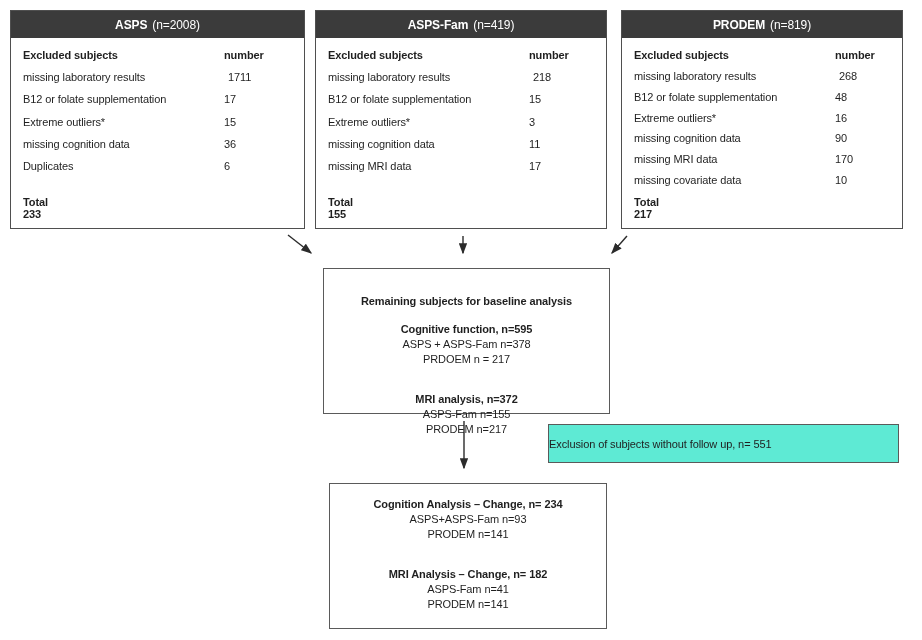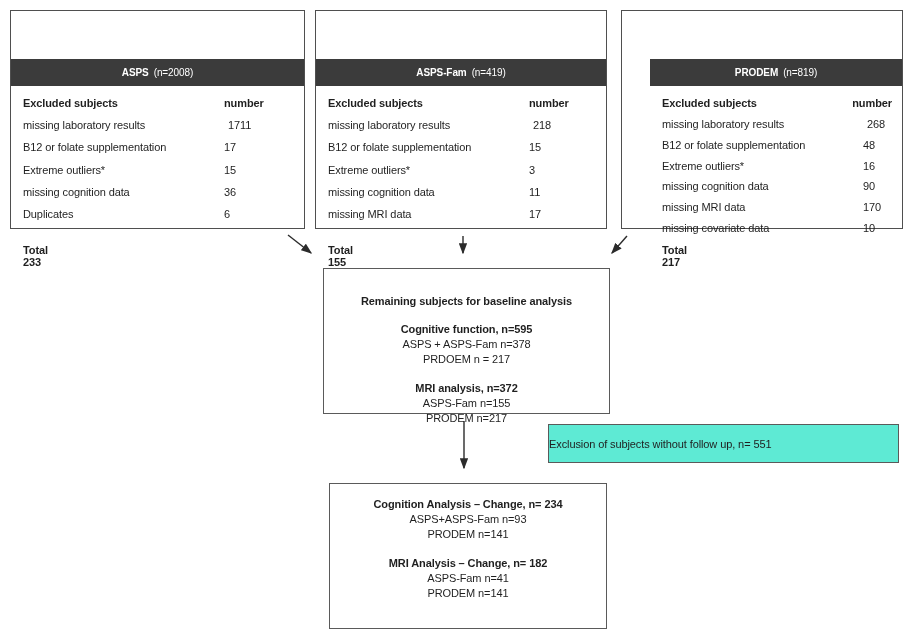--- a/index.html
+++ b/index.html
@@ -22,23 +22,22 @@
     box-sizing: border-box;
   }
   .cohort-header {
     height: 27px;
     background: var(--header_bg, #3b3b3b);
     color: var(--header_text, #ffffff);
     display: flex;
     align-items: center;
     justify-content: center;
     gap: 5px;
-    font-size: 10px;
-    letter-spacing: -0.1px;
-    margin-top: 48px;
+    font-size: 12px;
+    letter-spacing: -0.1px;
   }
   .cohort-header .hname { font-weight: bold; }
   .cohort-body {
     position: relative;
     height: calc(100% - 27px);
     padding: 6px 10px 0 12px;
     box-sizing: border-box;
     font-size: 11px;
     letter-spacing: -0.1px;
   }
@@ -64,21 +63,21 @@
     box-sizing: border-box;
     text-align: center;
     font-size: 11px;
     letter-spacing: -0.1px;
     background: #fff;
   }
   .baseline { left: 323px; top: 268px; width: 287px; height: 146px; }
   .longitudinal { left: 329px; top: 483px; width: 278px; height: 146px; }
   .cb-title { font-weight: bold; margin-top: 25px; line-height: 15px; }
   .cb-section { margin-top: 13px; }
-  .cb-section + .cb-section { margin-top: 15px; }
+  .cb-section + .cb-section { margin-top: 26px; }
   .cb-heading { font-weight: bold; line-height: 15px; text-align: center; }
   .cb-line { line-height: 14.5px; }
   .exclusion {
     position: absolute;
     left: 548px; top: 424px; width: 351px; height: 39px;
     border: 1.5px solid var(--border_light, #5a5a5a);
     box-sizing: border-box;
     display: flex;
     align-items: center;
     justify-content: flex-start;
@@ -165,21 +164,21 @@
         <span class="lbl">missing MRI data</span>
         <span class="val">17</span>
       </div>
       <div class="total">
         <span class="lbl">Total</span>
         <span class="val">155</span>
       </div>
     </div>
   </div>
 
-  <div class="cohort tight" style="left:621px;width:282px;padding-left:28px;">
+  <div class="cohort tight" style="left:621px;width:282px;">
     <div class="cohort-header">
       <span class="hname">PRODEM</span>
       <span class="hn">(n=819)</span>
     </div>
     <div class="cohort-body">
       <div class="trow cols">
         <span class="lbl">Excluded subjects</span>
         <span class="val">number</span>
       </div>
       <div class="trow data r0">

